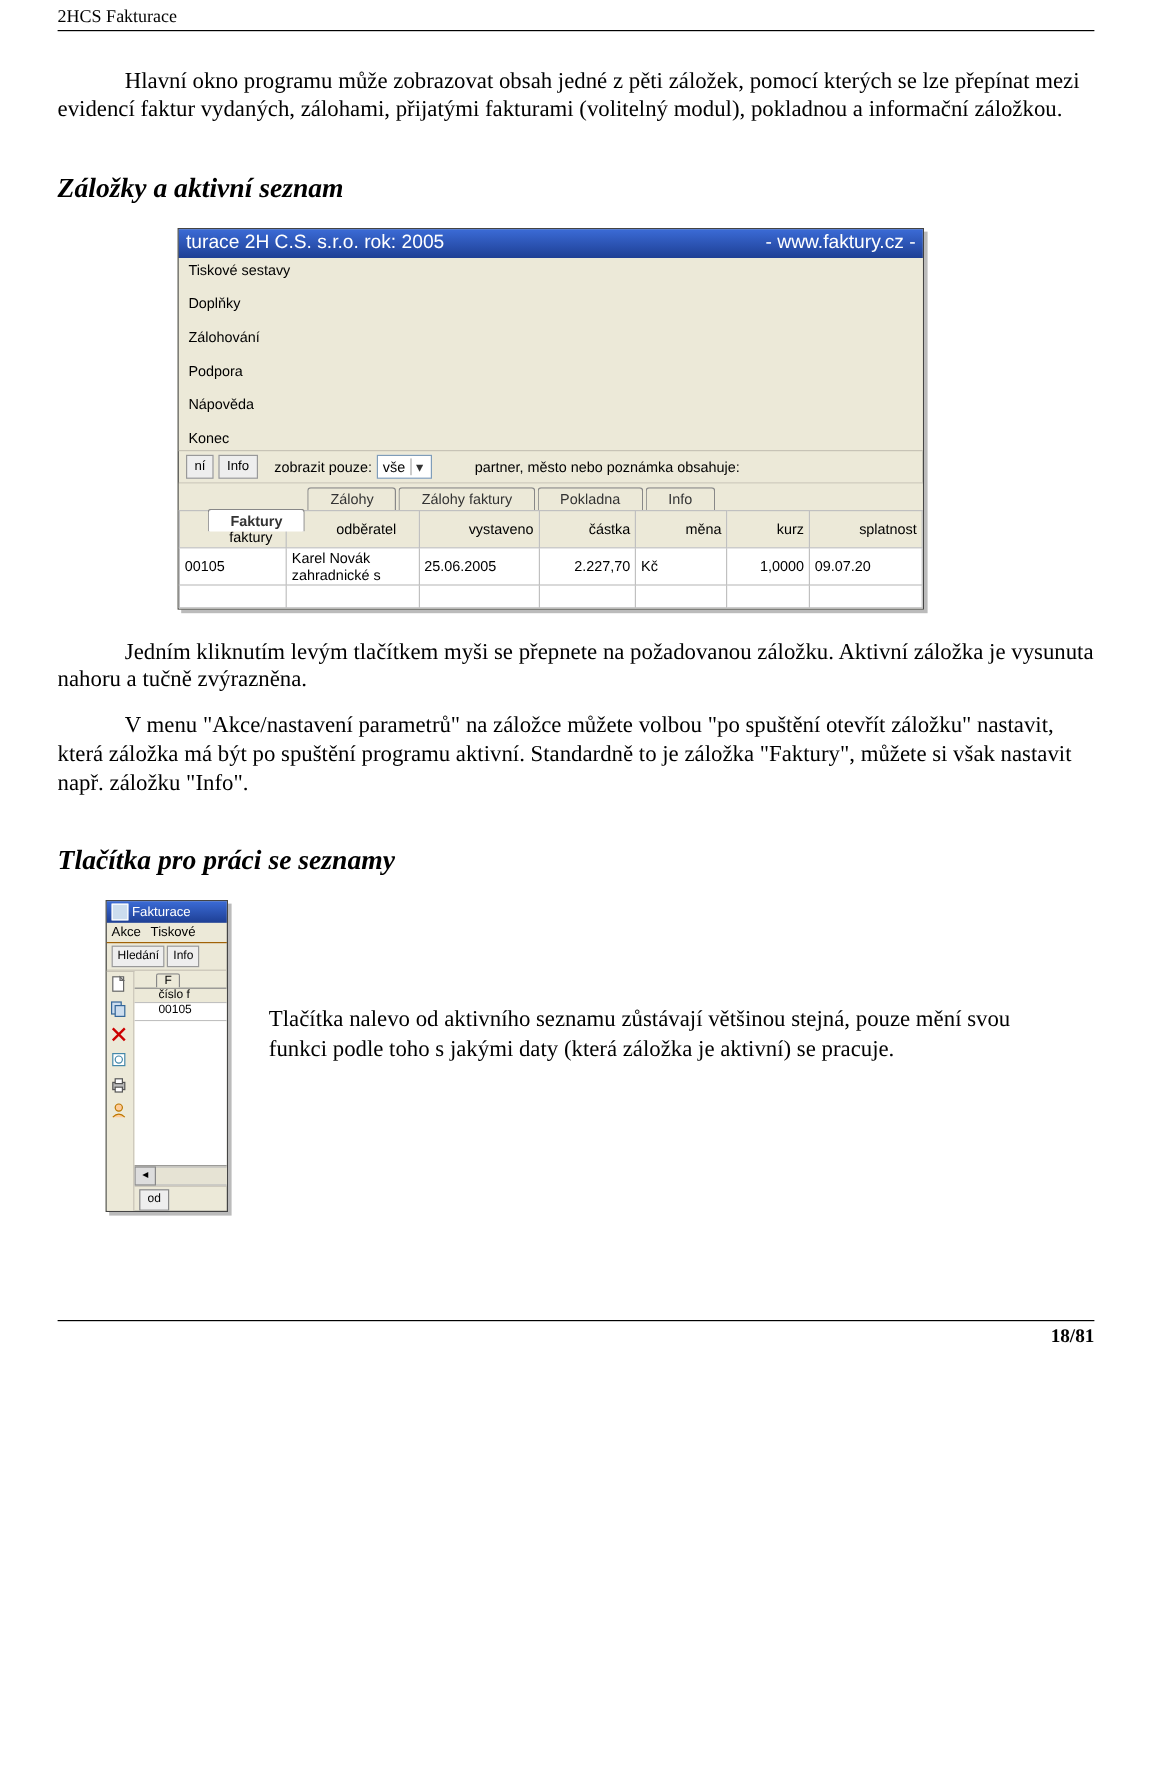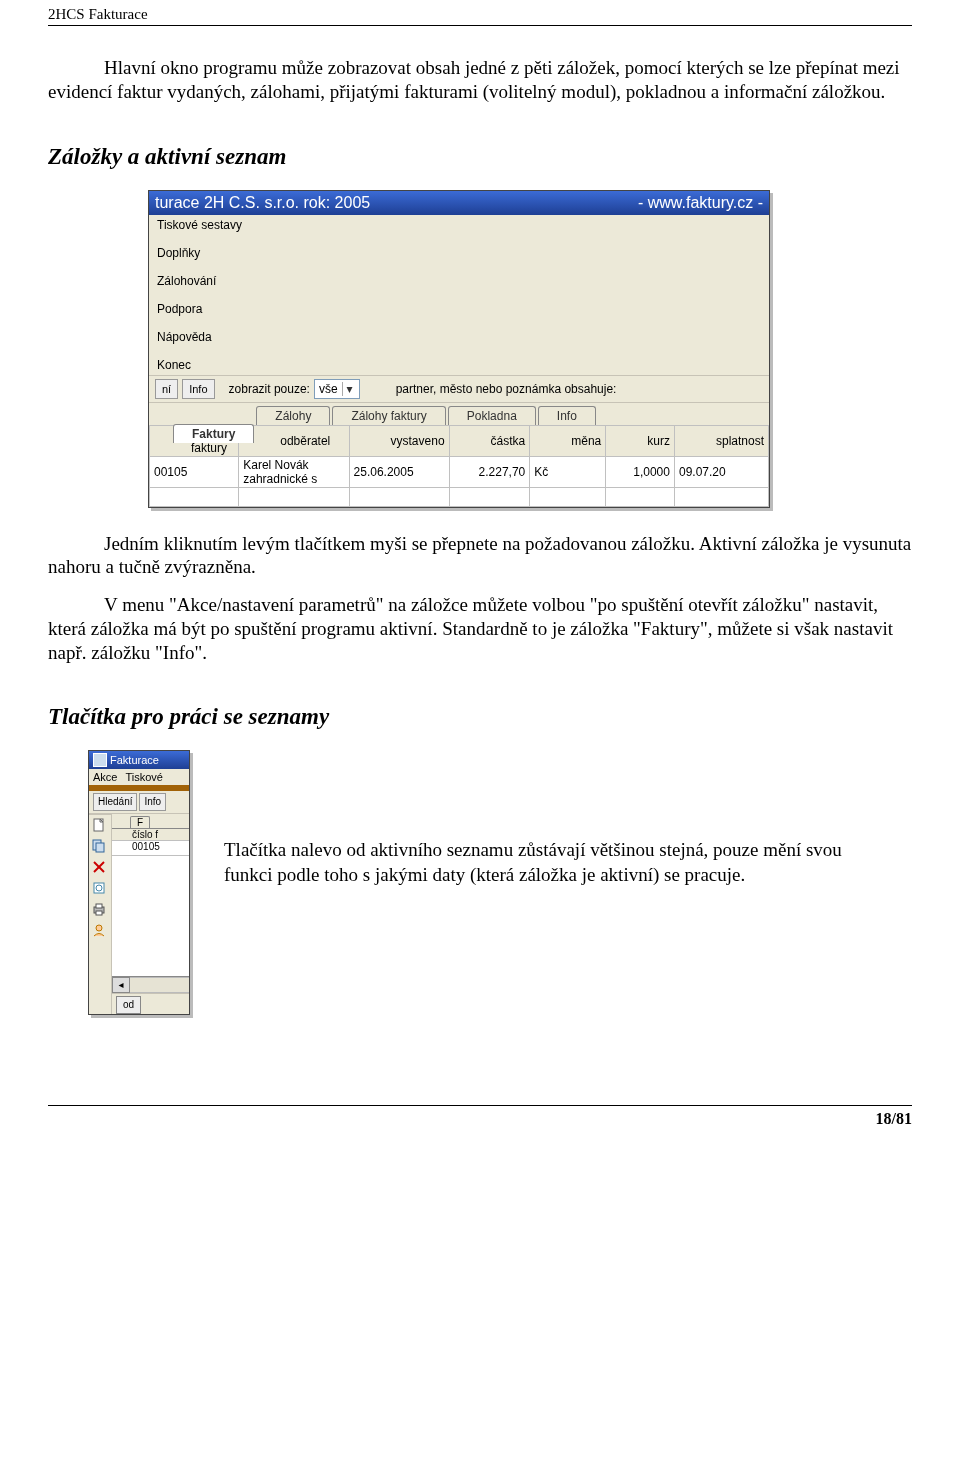--- a/index.html
+++ b/index.html
@@ -170,21 +170,21 @@
     gap: 3px;
   }
   .win2 .titlebar2 .ticon {
     width: 12px; height: 12px;
     background: #cde; border: 1px solid #fff;
   }
   .win2 .menubar2 {
     display: flex;
     gap: 8px;
     padding: 2px 4px;
-    border-bottom: 6px solid #a16207;
+    border-bottom: 1px solid #a16207;
   }
   .win2 .btnrow {
     display: flex;
     gap: 2px;
     padding: 2px 4px;
     border-bottom: 1px solid #c7c3b6;
   }
   .win2 .btnrow .b {
     border: 1px solid #999;
     background: #eee;

